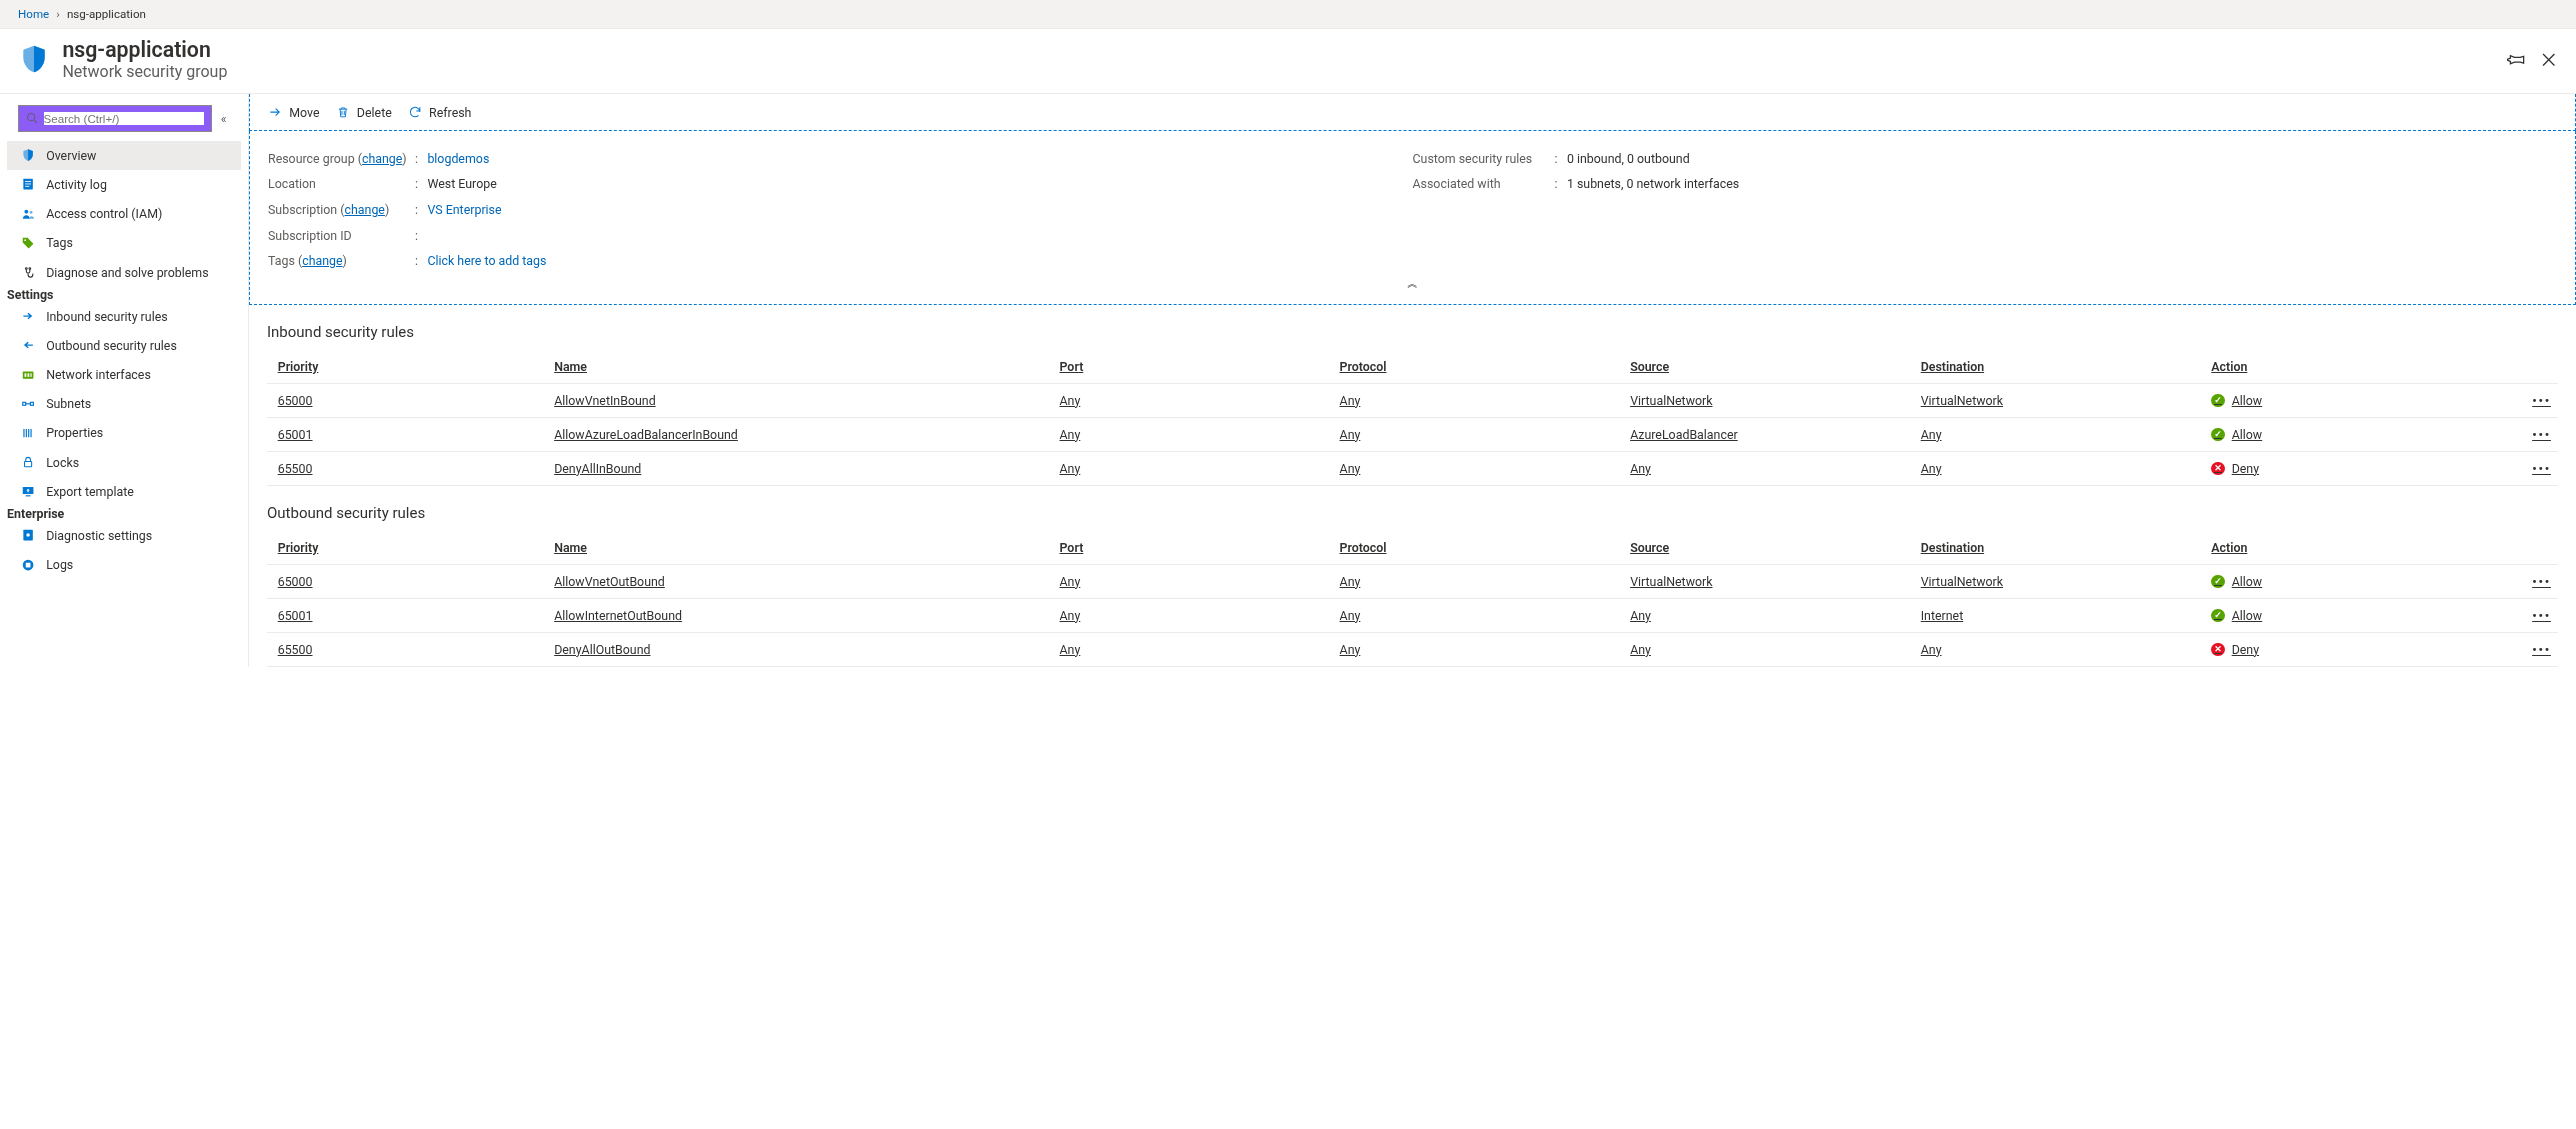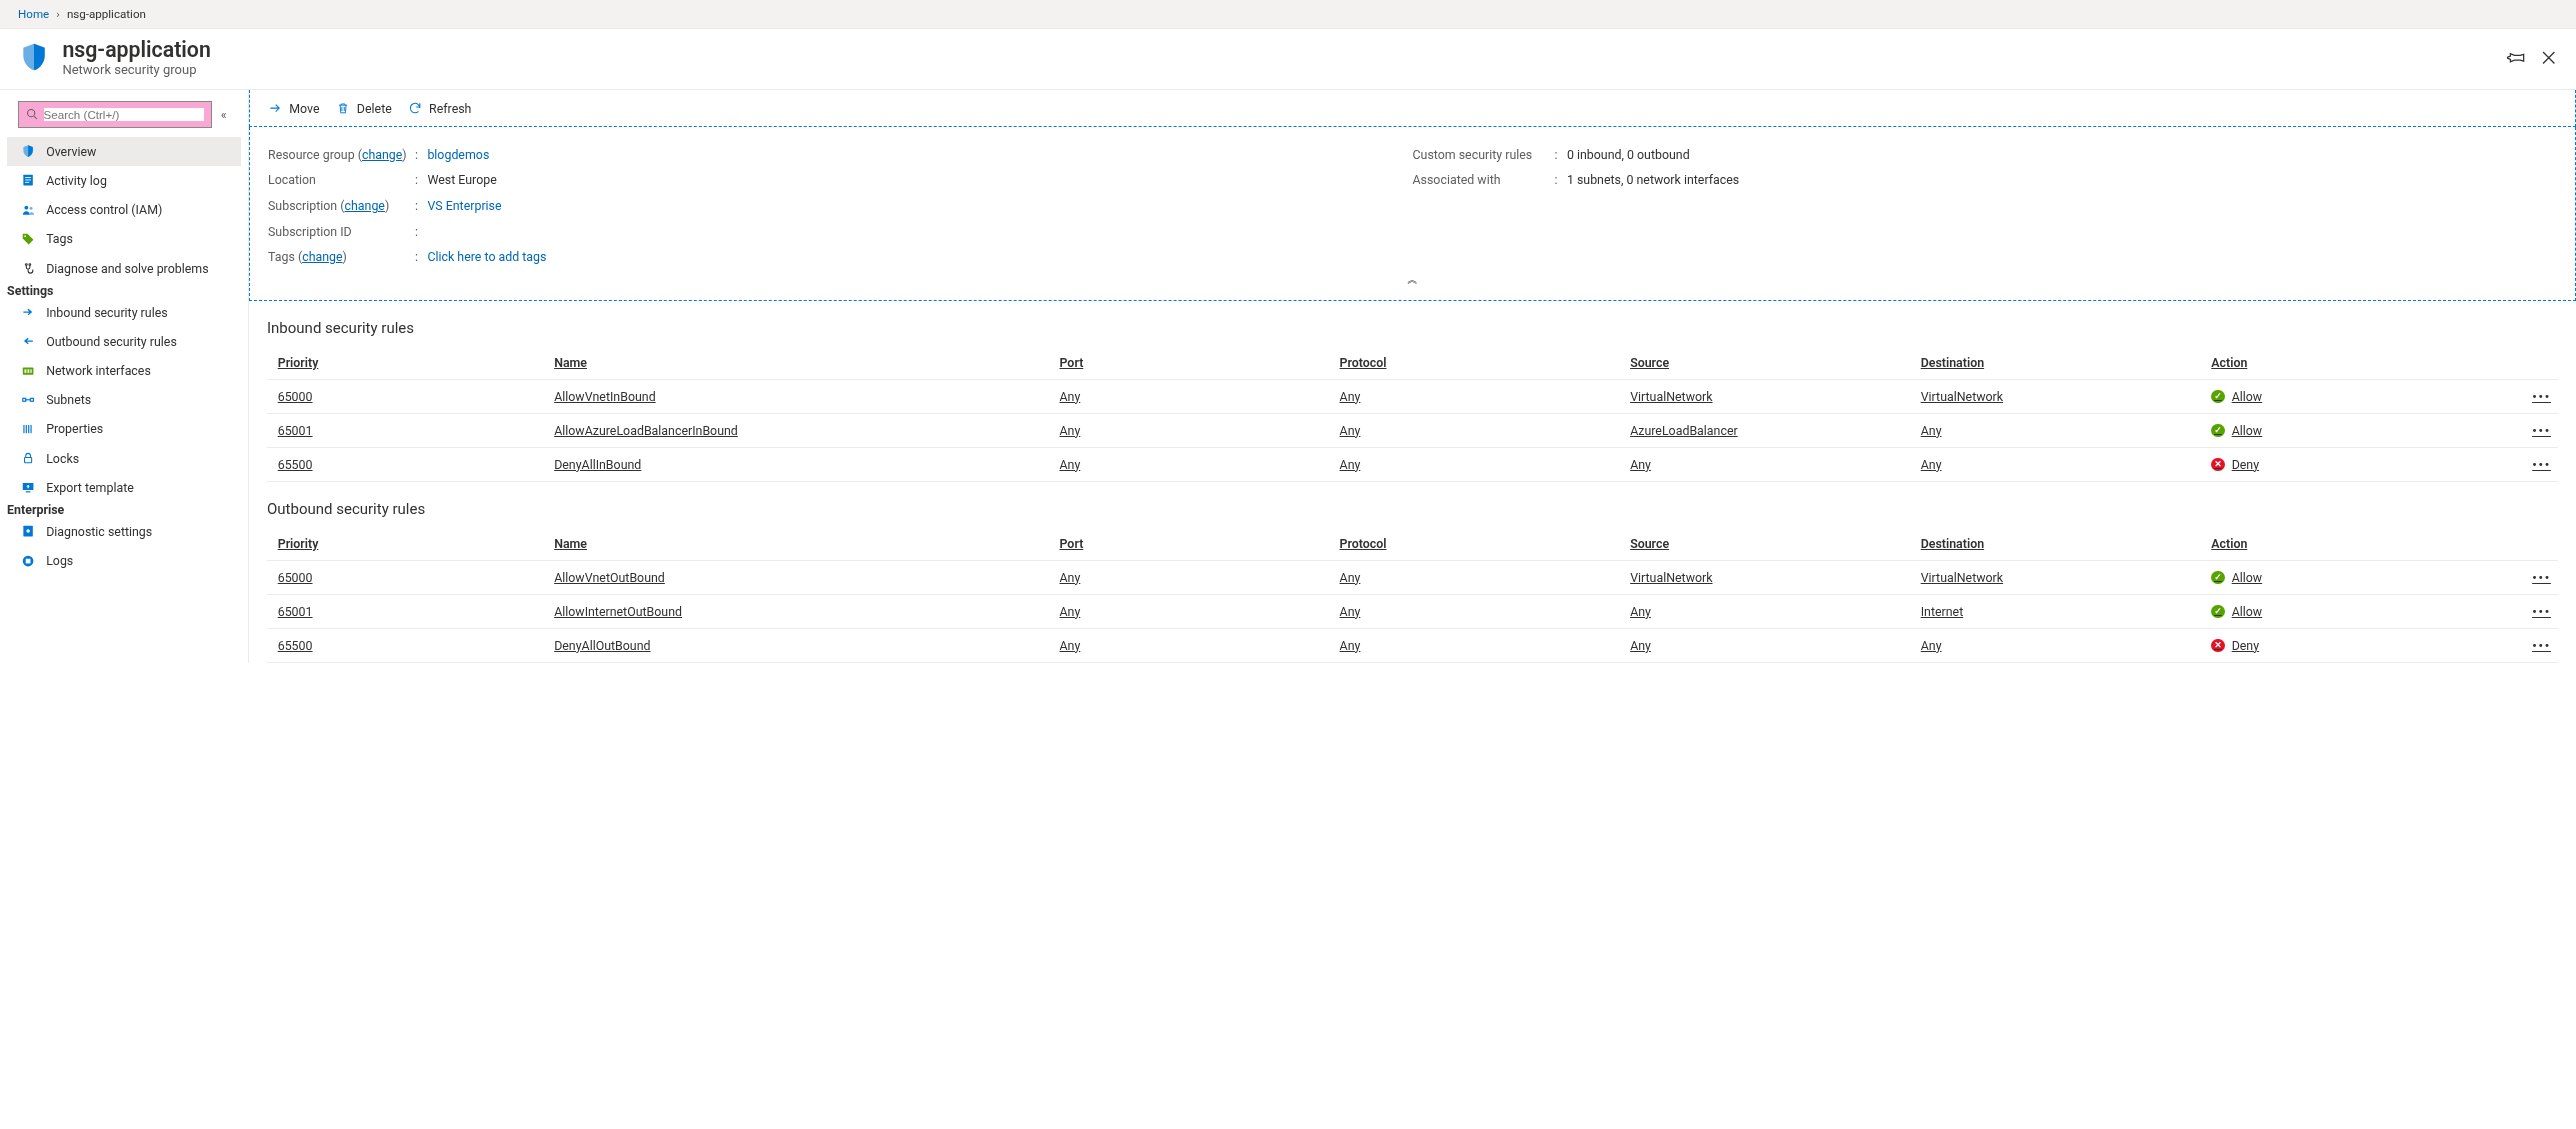--- a/index.html
+++ b/index.html
@@ -19,33 +19,33 @@
   .breadcrumb a { color: #0067b8; text-decoration:none; }
   .breadcrumb span.sep { color: #605e5c; }
   .header {
     display:flex; align-items:center; justify-content:space-between;
     padding: 9px 18px 12.4px 18px;
     border-bottom: 0.9px solid #edebe9;
   }
   .header-left { display:flex; align-items:center; gap:12.4px; }
   .header-icon { width:32px; height:32px; }
   .header-title { font-size:21.3px; font-weight:600; line-height:1.1; }
-  .header-sub { font-size:13px; color:#605e5c; }
+  .header-sub { font-size:16px; color:#605e5c; }
   .header-right { display:flex; gap:12.4px; }
   .header-right .iconbtn { width:19.5px; height:19.5px; cursor:pointer; color:#323130; }
   .content { display:flex; flex-direction:row; }
   .sidebar {
     width:249px; flex:0 0 249px;
     border-right:0.9px solid #edebe9;
     padding:10.7px 7.1px 18px 7.1px;
   }
   .searchrow { display:flex; align-items:center; gap:5.3px; padding:0 10.7px 9px 10.7px; }
   .searchbox {
     flex:1; display:flex; align-items:center;
-    border:0.9px solid #8a8886; background:#f9a8d4;
+    border:0.9px solid #8a8886; background:#8b5cf6;
     height:27px; padding:0 7.1px; gap:5.3px;
   }
   .searchbox input { border:none; outline:none; flex:1; font-size:11.6px; }
   .collapsebtn { cursor:pointer; color:#605e5c; padding:3.6px; }
   .menu { list-style:none; }
   .menu li {
     display:flex; align-items:center; gap:10.7px;
     padding:7.1px 14.2px; cursor:pointer; font-size:12.4px;
     color:#323130;
   }

